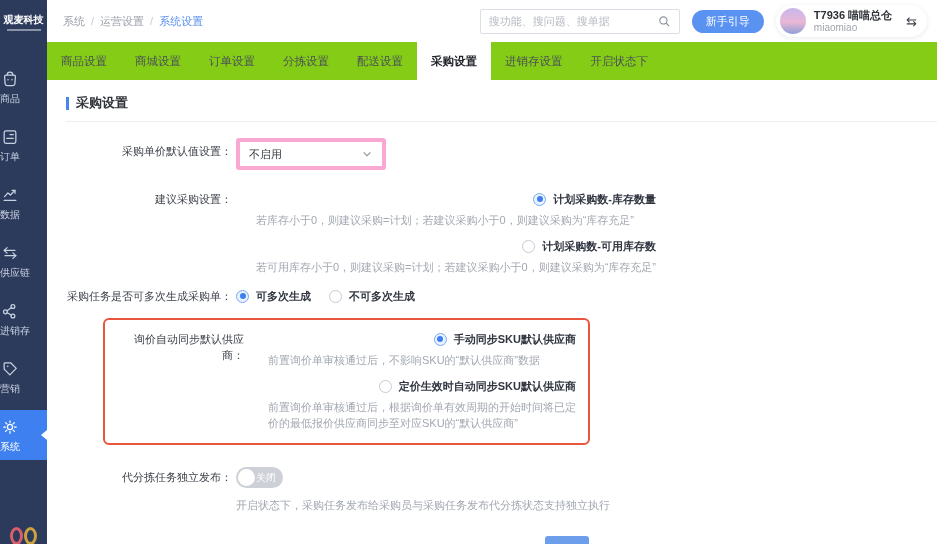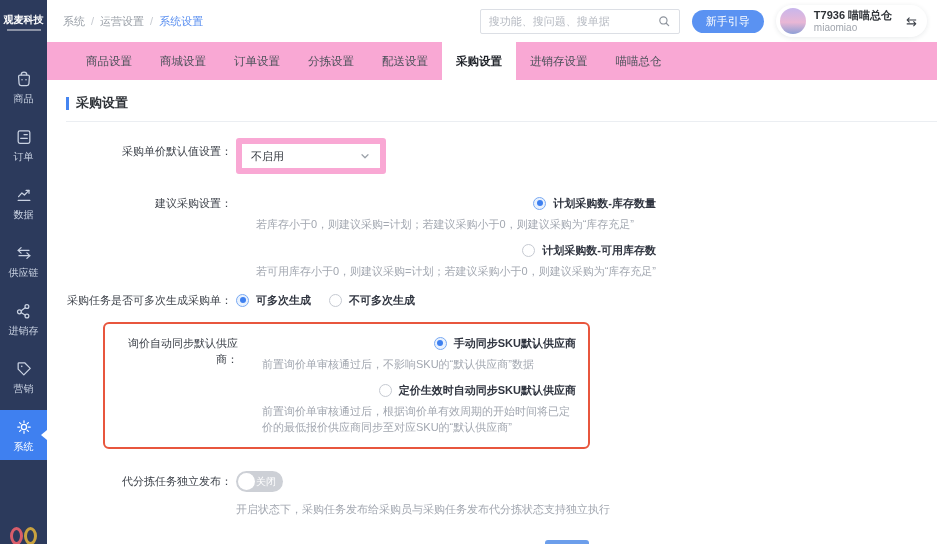--- a/index.html
+++ b/index.html
@@ -6,21 +6,21 @@
   html,body { width:945px; height:544px; overflow:hidden; background:#fff;
     font-family:"Liberation Sans", sans-serif; }
   .app { width:937px; height:544px; display:flex; }
 
   
   .sidebar { width:47px; background:#2c3a5c; display:flex; flex-direction:column; flex-shrink:0; }
   .logo { height:44px; display:flex; flex-direction:column; align-items:center; justify-content:center; color:#fff; }
   .logo-text { font-size:10px; font-weight:bold; letter-spacing:0; white-space:nowrap; }
   .logo-sub { width:34px; height:2px; margin-top:2px; background:rgba(255,255,255,.45); }
   .nav { display:flex; flex-direction:column; margin-top:14px; }
-  .nav-item { position:relative; height:58px; display:flex; flex-direction:column; align-items:center; justify-content:center; color:#c9d2e2; cursor:pointer; }
+  .nav-item { position:relative; height:58px; display:flex; flex-direction:column; justify-content:center; color:#c9d2e2; cursor:pointer; }
   .nav-item .nav-ic { width:20px; height:20px; display:block; }
   .nav-item .nav-ic svg { width:20px; height:20px; display:block; }
   .nav-label { font-size:10px; margin-top:3px; white-space:nowrap; }
   .nav-item.active { background:#3f80f0; color:#fff; height:50px; margin:4px 0; }
   .nav-item.active::after { content:""; position:absolute; right:0; top:50%; margin-top:-5px;
     border-top:5px solid transparent; border-bottom:5px solid transparent; border-right:6px solid #fff; }
   .side-logo { margin:auto auto 0; height:17px; overflow:hidden; display:flex; gap:1px; padding-bottom:0; }
   .ring { width:13px; height:18px; border-radius:50%; border:3px solid; }
   .ring.red { border-color:#d95d6a; }
   .ring.yellow { border-color:#c9a23f; }
@@ -41,58 +41,58 @@
   .search-ic svg { width:14px; height:14px; display:block; }
   .guide-btn { height:23px; padding:0 14px; border:none; border-radius:12px; background:#5a92f2; color:#fff; font-size:11px; display:flex; align-items:center; cursor:pointer; font-family:"Liberation Sans",sans-serif; }
   .user-card { display:flex; align-items:center; gap:8px; background:#fff; border-radius:17px; padding:3px 10px 3px 4px; box-shadow:0 1px 5px rgba(31,45,61,.10); }
   .avatar { width:26px; height:26px; border-radius:50%; background:linear-gradient(180deg,#c8b6ec 0%,#e9b7d5 55%,#8e9fd6 100%); flex-shrink:0; cursor:pointer; }
   .user-meta { line-height:1.15; }
   .user-name { font-size:11px; color:#2f3338; font-weight:bold; white-space:nowrap; }
   .user-account { font-size:10px; color:#a0a5ad; }
   .swap-ic { font-size:13px; color:#3a3f47; margin-left:6px; cursor:pointer; }
 
   
-  .tabbar { height:38px; background:#f9a8d4; display:flex; align-items:stretch; padding-left:25px; flex-shrink:0; }
+  .tabbar { height:38px; background:#84cc16; display:flex; align-items:stretch; flex-shrink:0; }
   .tab { padding:0 14px; display:flex; align-items:center; font-size:11.5px; color:#4a5059; cursor:pointer; white-space:nowrap; }
   .tab.active { background:#fff; color:#1f2329; font-weight:bold; }
 
   
   .content { flex:1; background:#fff; overflow:hidden; }
   .section-head { margin:14px 0 0 19px; display:flex; align-items:center; gap:7px; padding-bottom:9px; border-bottom:1px solid #ebeef2; margin-right:0; }
   .section-bar { width:3px; height:13px; background:#4585f1; }
   .section-title { font-size:13px; font-weight:bold; color:#2f3338; }
 
   .frow { display:flex; margin-left:19px; align-items:flex-start; }
   .flabel { width:170px; flex-shrink:0; text-align:right; font-size:11px; color:#3a3f47; line-height:16px; padding-right:4px; }
   .fctrl { font-size:11px; color:#303540; }
 
   .row-select { margin-top:16px; }
   .row-select .flabel { line-height:27px; }
-  .select { width:150px; height:27px; border:6px solid #f9a8d4; border-radius:3px; display:flex; align-items:center; padding:12px 9px; cursor:pointer; background:#fff; }
+  .select { width:150px; height:27px; border:4px solid #f9a8d4; border-radius:3px; display:flex; align-items:center; padding:12px 9px; cursor:pointer; background:#fff; }
   .select-value { flex:1; font-size:11px; color:#33383f; }
   .chev { width:12px; height:12px; color:#9aa0a8; }
   .chev svg { width:12px; height:12px; display:block; }
 
   .opt { margin-bottom:10px; }
   .opt:last-child { margin-bottom:0; }
   .opt-line { display:flex; align-items:center; gap:7px; height:16px;justify-content:flex-end; }
   .radio { width:13px; height:13px; border-radius:50%; border:1px solid #c6cad2; background:#fff; position:relative; cursor:pointer; flex-shrink:0; }
   .radio.on { border-color:#79a9f3; background:#e9f2fe; }
   .radio.on::after { content:""; position:absolute; left:50%; top:50%; width:6px; height:6px; margin:-3px 0 0 -3px; border-radius:50%; background:#3e80f0; }
   .opt-title { font-size:11px; font-weight:bold; color:#303540; white-space:nowrap; }
   .opt-desc { margin:5px 0 0 20px; font-size:11px; color:#a2a7b0; line-height:16px; }
   .w420 { max-width:420px; }
   .w400 { max-width:400px; }
 
   .row-suggest { margin-top:21px; }
   .row-multi { margin-top:13px; }
   .inline-opts { display:flex; align-items:center; gap:18px; height:16px; }
 
   .hl-box { margin:14px 0 0 56px; width:487px; border:2px solid #e8563d; border-radius:6px; padding:11px 12px 12px 0; display:flex; }
-  .hl-box .flabel { width:133px; margin-left:4px; }
+  .hl-box .flabel { width:133px; margin-left:10px; }
 
   .row-toggle { margin-top:22px; }
   .toggle { width:47px; height:21px; border-radius:11px; background:#cdd0d6; position:relative; cursor:pointer; display:inline-block; }
   .toggle .knob { position:absolute; left:2px; top:2px; width:17px; height:17px; border-radius:50%; background:#fff; }
   .toggle .toggle-text { position:absolute; right:7px; top:0; line-height:21px; font-size:10px; color:#fff; }
   .toggle-desc { margin-top:7px; font-size:11px; color:#a2a7b0; line-height:17px; }
 
   .save-row { margin-top:22px; margin-left:498px; }
   .save-btn { width:44px; height:26px; border:none; border-radius:3px; background:#6c9eeb; color:#fff; font-size:11px; cursor:pointer; font-family:"Liberation Sans",sans-serif; }
 </style>
@@ -219,21 +219,21 @@
     </header>
 
     <div class="tabbar">
       <div class="tab">商品设置</div>
       <div class="tab">商城设置</div>
       <div class="tab">订单设置</div>
       <div class="tab">分拣设置</div>
       <div class="tab">配送设置</div>
       <div class="tab active">采购设置</div>
       <div class="tab">进销存设置</div>
-      <div class="tab">喵喵总仓</div>
+      <div class="tab">开启状态下</div>
     </div>
 
     <section class="content">
 
       <div class="section-head">
         <span class="section-bar"></span>
         <span class="section-title">采购设置</span>
       </div>
 
       <div class="frow row-select">

